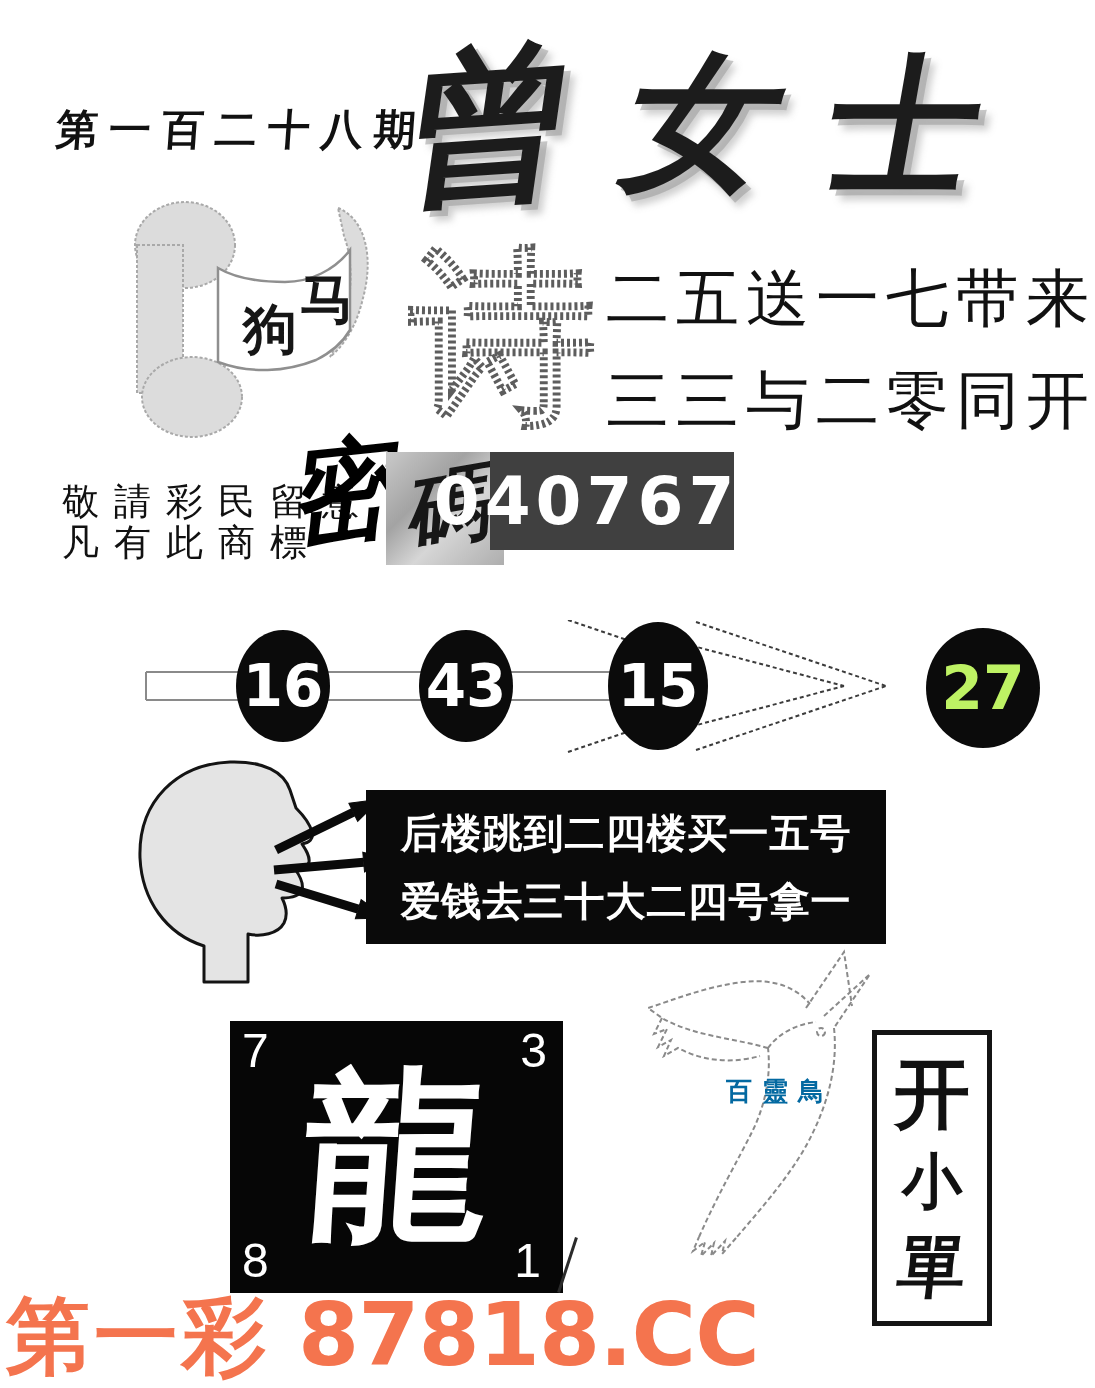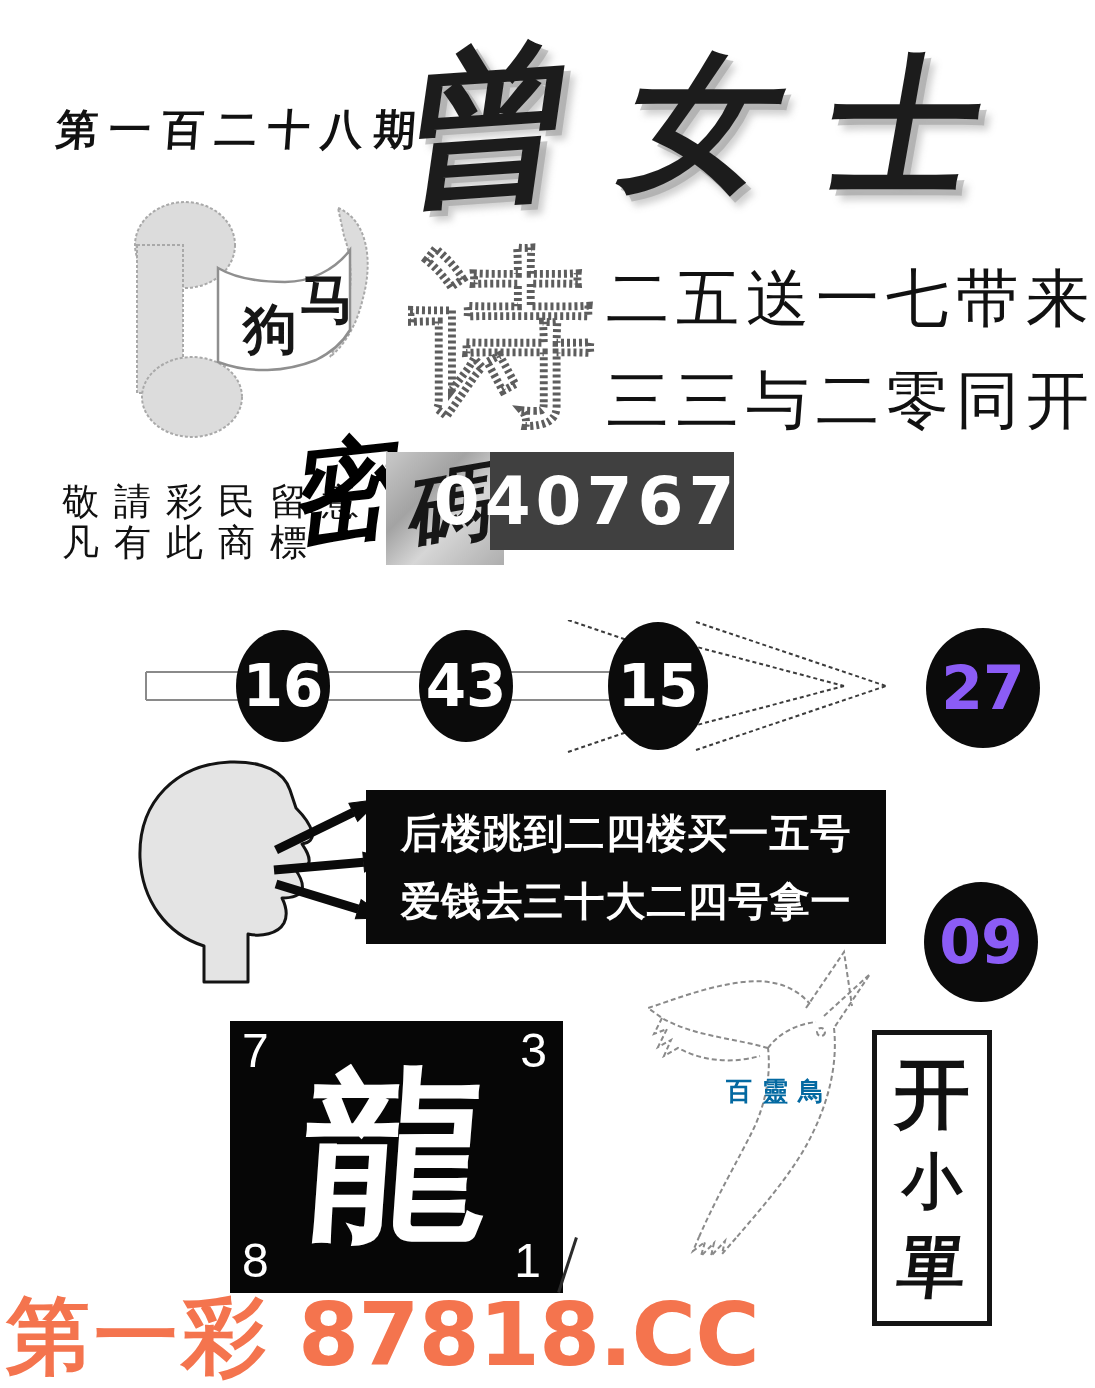--- a/index.html
+++ b/index.html
@@ -33,21 +33,21 @@
       background:linear-gradient(135deg,#c9c9c9 0%,#a3a3a3 35%,#d6d6d6 60%,#aeaeae 100%);}
   .seal-ma span{font-size:82px;font-weight:bold;font-style:italic;color:#171717;transform:rotate(-10deg);}
   .code-box{left:490px;top:452px;width:244px;height:98px;background:#404040;display:flex;
             align-items:center;justify-content:center;}
   .code-box span{font-family:"DejaVu Sans",sans-serif;font-weight:bold;font-size:66px;
                  color:#fff;letter-spacing:5px;}
 
   
   .result{width:114px;height:120px;border-radius:50%;background:#0b0b0b;display:flex;
           align-items:center;justify-content:center;}
-  .result span{font-family:"DejaVu Sans",sans-serif;font-weight:bold;font-size:60px;color:#8b5cf6;}
+  .result span{font-family:"DejaVu Sans",sans-serif;font-weight:bold;font-size:60px;color:#bef264;}
   .r0{left:926px;top:628px;} .r1{left:926px;top:756px;} .r2{left:924px;top:882px;}
 
   
   .tip-box{left:366px;top:790px;width:520px;height:154px;background:#0a0a0a;display:flex;
            flex-direction:column;align-items:center;justify-content:center;gap:13px;}
   .tip-box div{font-family:"Liberation Sans",sans-serif;font-weight:bold;font-size:40px;
                color:#fff;letter-spacing:1px;white-space:nowrap;}
 
   
   .dragon-box{left:230px;top:1021px;width:333px;height:272px;background:#060606;display:flex;
@@ -142,23 +142,20 @@
     <ellipse cx="145" cy="66" rx="47" ry="56" fill="#0b0b0b"></ellipse>
     <ellipse cx="328" cy="66" rx="47" ry="56" fill="#0b0b0b"></ellipse>
     <ellipse cx="520" cy="66" rx="50" ry="64" fill="#0b0b0b"></ellipse>
     <text x="145" y="86" text-anchor="middle" font-size="58" font-weight="bold" fill="#fff" font-family="DejaVu Sans, sans-serif">16</text>
     <text x="328" y="86" text-anchor="middle" font-size="58" font-weight="bold" fill="#fff" font-family="DejaVu Sans, sans-serif">43</text>
     <text x="520" y="86" text-anchor="middle" font-size="58" font-weight="bold" fill="#fff" font-family="DejaVu Sans, sans-serif">15</text>
   </svg>
 
   <div class="abs result r0">
     <span>27</span>
-  </div>
-  <div class="abs result r2">
-    <span>09</span>
   </div>
 
   <svg class="abs" style="left:126px;top:750px;" width="215" height="235" viewBox="0 0 215 235">
     <path d="M 78,232 L 78,196 C 40,184 16,150 14,108 C 12,50 52,14 104,12
              C 138,11 158,22 164,40 L 170,58 C 178,66 184,74 186,82 C 188,89 183,93 176,94
              C 180,100 184,106 183,112 C 182,118 174,119 169,119
              C 174,126 178,133 176,140 C 173,147 163,148 156,148
              C 160,156 162,165 158,173 C 152,184 135,187 122,184 L 122,232 Z" fill="#e4e4e4" stroke="#141414" stroke-width="3" stroke-linejoin="round"></path>
   </svg>
 

